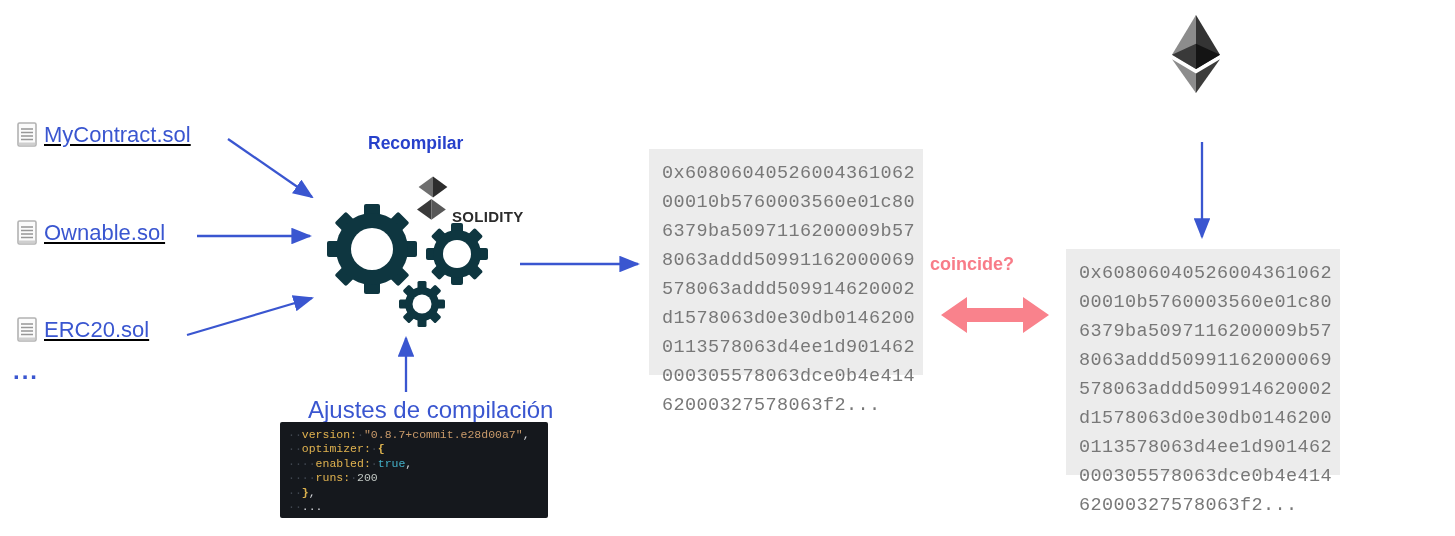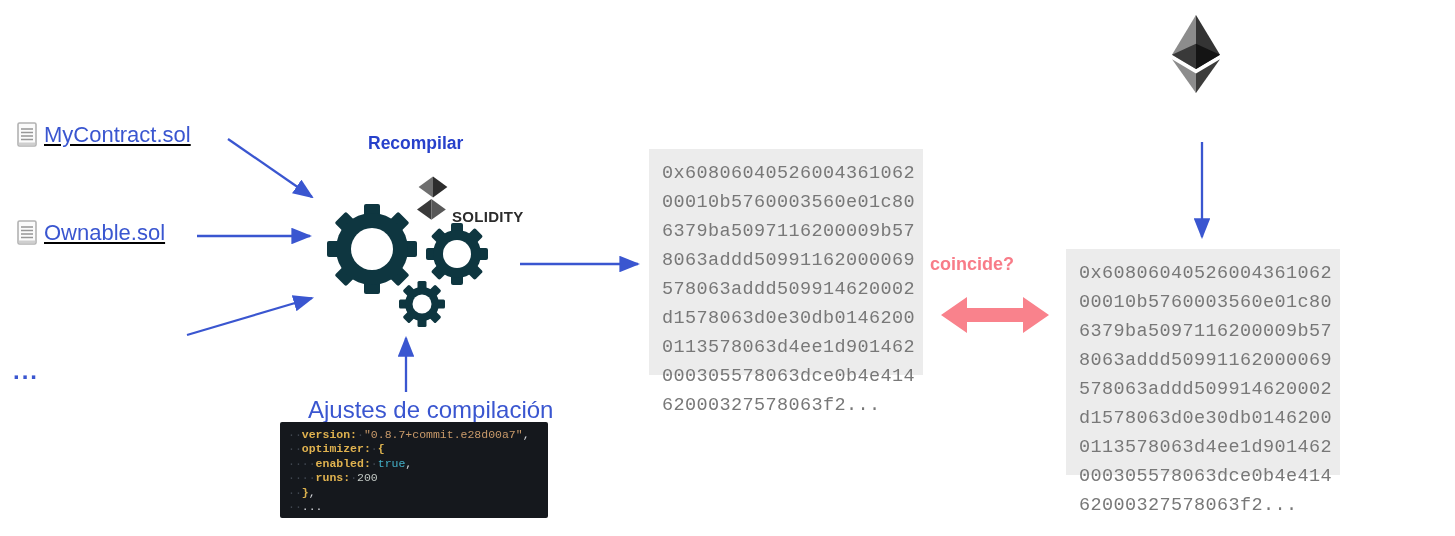--- a/index.html
+++ b/index.html
@@ -30,21 +30,21 @@
   .match-label{font-size:18px;font-weight:bold;color:#f87c88;}
   
   .code-block{
     background:#15181d;width:268px;height:96px;box-sizing:border-box;
     padding:6px 10px 4px 8px;border-radius:2px;
     font-family:"Liberation Mono", monospace;font-size:11.5px;line-height:14.4px;
     white-space:pre;overflow:hidden;
   }
   .code-line{white-space:pre;}
   .tok-ws{color:#3f454f;}
-  .tok-key{color:#e0b24f;font-weight:bold;}
+  .tok-key{color:#e0b24f;font-weight:normal;}
   .tok-str{color:#c99a6a;}
   .tok-bool{color:#43aec6;}
   .tok-num{color:#c2c8c4;text-align:right;}
   .tok-punc{color:#d4d6db;}
   .tok-brace{color:#dcb24e;font-weight:bold;}
 </style>
 </head>
 <body>
 
 <div id="canvas">
@@ -74,20 +74,28 @@
     </svg>
     <span class="file-label">MyContract.sol</span>
   </div>
   <div class="abs file-item" style="left:14px;top:218px;">
     <svg width="26" height="28" viewBox="0 0 26 28">
       <rect x="4" y="2" width="18" height="23" rx="1.5" fill="#fbfbfb" stroke="#b2b2b2" stroke-width="1.6"></rect>
       <path d="M7 8h12 M7 11.5h12 M7 15h12 M7 18.5h12" stroke="#979797" stroke-width="1.7"></path>
       <rect x="4.8" y="21.5" width="16.4" height="2.8" fill="#cfcfcf"></rect>
     </svg>
     <span class="file-label">Ownable.sol</span>
+  </div>
+  <div class="abs file-item" style="left:14px;top:315px;">
+    <svg width="26" height="28" viewBox="0 0 26 28">
+      <rect x="4" y="2" width="18" height="23" rx="1.5" fill="#fbfbfb" stroke="#b2b2b2" stroke-width="1.6"></rect>
+      <path d="M7 8h12 M7 11.5h12 M7 15h12 M7 18.5h12" stroke="#979797" stroke-width="1.7"></path>
+      <rect x="4.8" y="21.5" width="16.4" height="2.8" fill="#cfcfcf"></rect>
+    </svg>
+    <span class="file-label">ERC20.sol</span>
   </div>
   <div class="abs more-dots" style="left:13px;top:366px;">...</div>
 
   <div class="abs recompile-label" style="left:368px;top:133px;">Recompilar</div>
 
   <svg class="abs" style="left:417px;top:176px;" width="32" height="46" viewBox="0 0 40 56">
     <polygon points="20,0 2,13 20,26" fill="#6f6f6f"></polygon>
     <polygon points="20,0 38,13 20,26" fill="#2d2d2d"></polygon>
     <polygon points="18,28 0,41 18,54" fill="#3a3a3a"></polygon>
     <polygon points="18,28 36,41 18,54" fill="#585858"></polygon>

